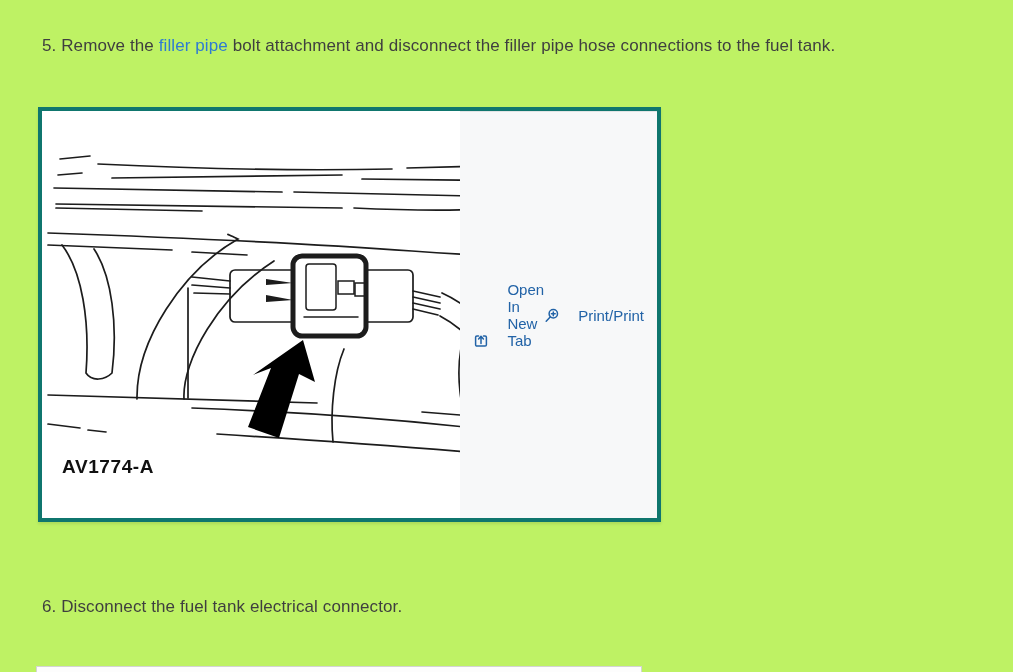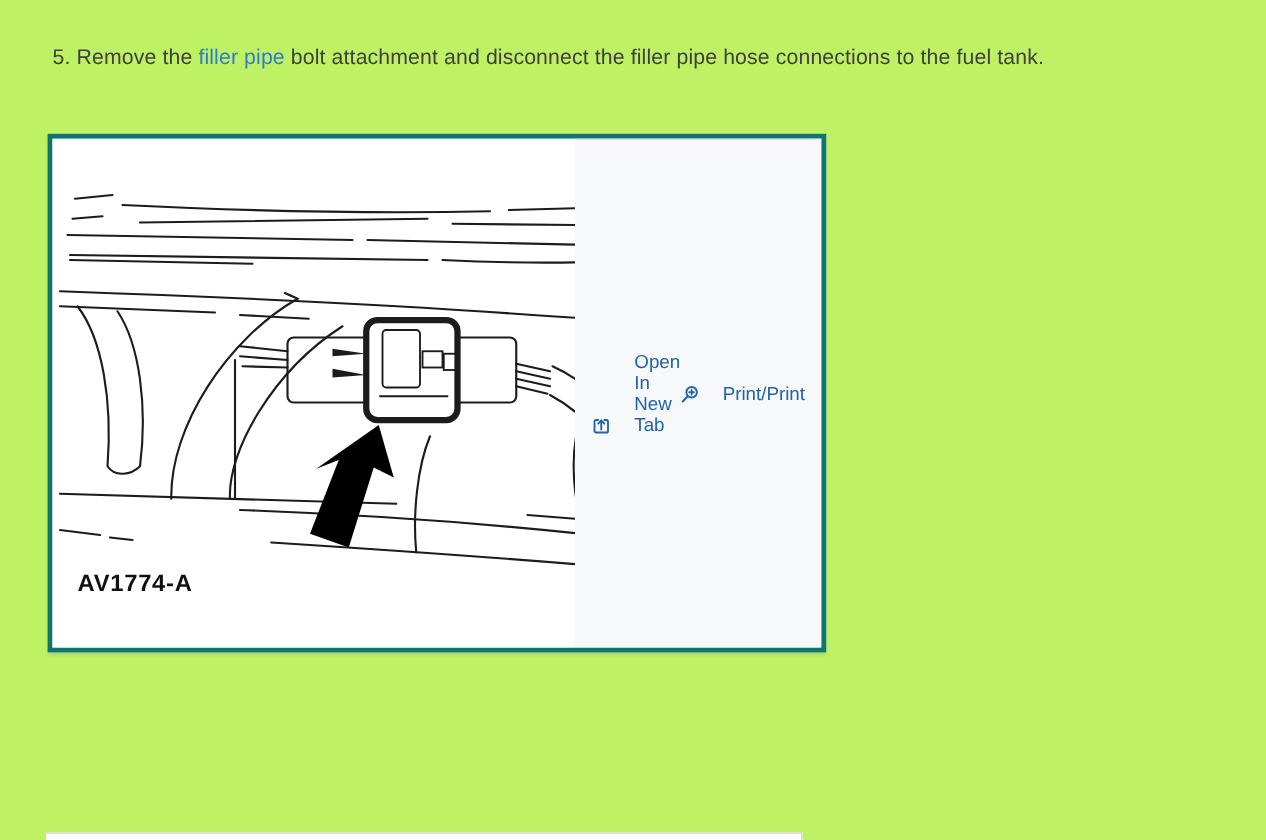--- a/index.html
+++ b/index.html
@@ -124,16 +124,20 @@
             <circle cx="9.3" cy="5.8" r="4.2"></circle>
             <path d="M6.2,9 L2.2,13.2"></path>
             <path d="M9.3,3.9 V7.7 M7.4,5.8 H11.2"></path>
           </svg>
         </span>
         <span>Print/Print</span>
       </div>
     </div>
   </div>
 
+  <div class="step step-6">
+    <span>6.</span>
+    <span>Disconnect the fuel tank electrical connector.</span>
+  </div>
 
   <div class="next-panel"></div>
 
 </div>
 
 </body></html>

